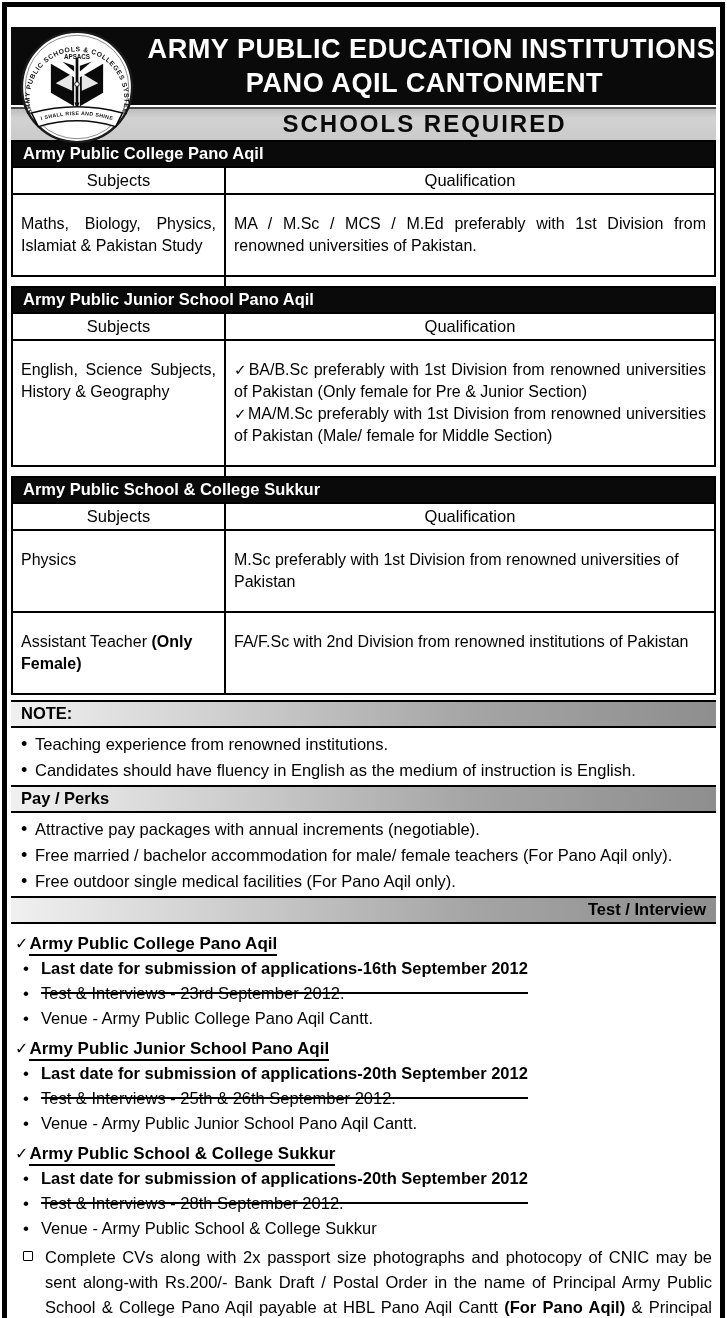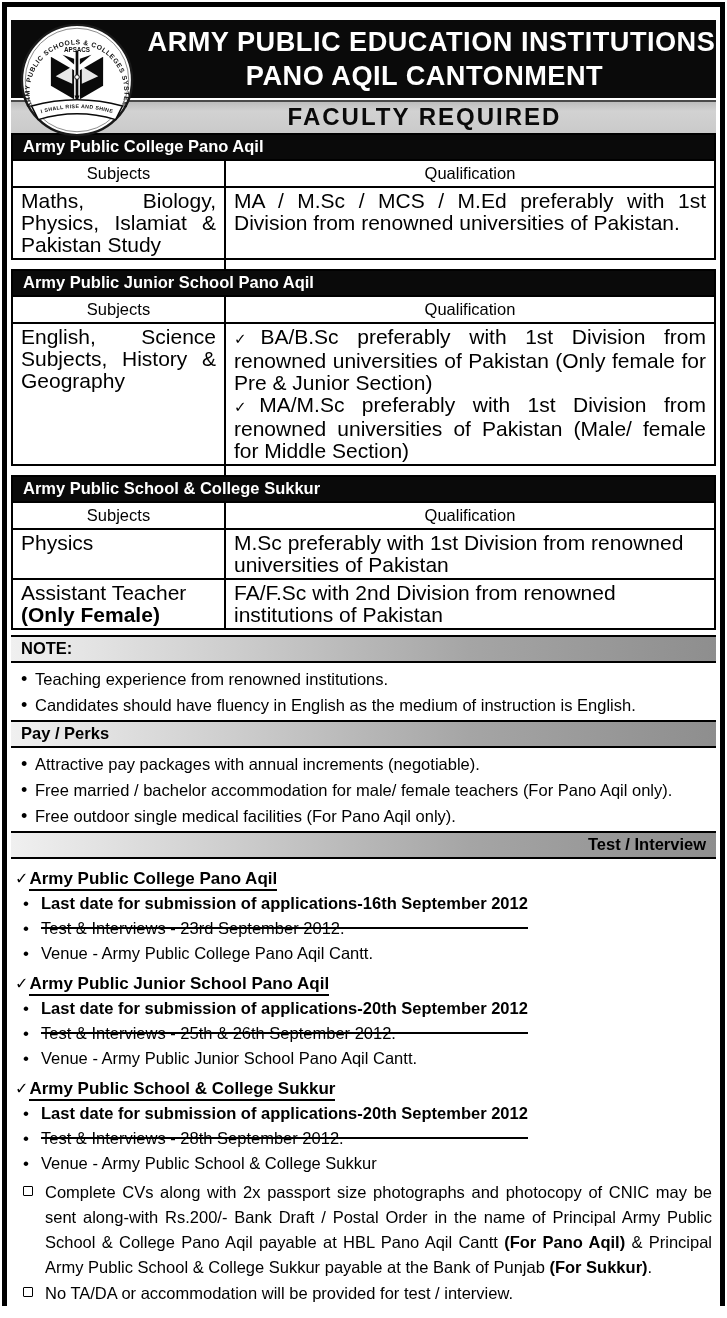--- a/index.html
+++ b/index.html
@@ -13,21 +13,21 @@
   .page { width:727px; padding:2px 2px 6px 2px; background:#fff; }
   .frame {
     border:5px solid #000;
     border-bottom:none;
     position:relative;
     padding:0 4px;
     background:#fff;
   }
 
   
-  .masthead { position:relative; margin-top:13px; }
+  .masthead { position:relative; margin-top:20px; }
   .title-band {
     background:#0a0a0a; color:#fff;
     padding:5px 6px 5px 128px;
     text-align:center;
   }
   .title-band .t1, .title-band .t2 {
     font-weight:bold; font-size:28px; line-height:34px;
     letter-spacing:.5px; transform:scaleX(.97); transform-origin:center;
     white-space:nowrap;
   }
@@ -54,21 +54,21 @@
   
   .tbl-band {
     background:#0a0a0a; color:#fff; font-weight:bold; font-size:16.5px;
     padding:2px 10px 3px 10px; border:2px solid #000; border-bottom:none;
   }
   table { width:100%; border-collapse:collapse; table-layout:fixed; }
   table, th, td { border:2px solid #000; }
   th {
     font-size:16.5px; font-weight:normal; text-align:center; padding:3px 4px;
   }
-  td { font-size:21px; line-height:22px; padding:2px 8px; vertical-align:top; }
+  td { font-size:16px; line-height:22px; padding:18px 8px; vertical-align:top; }
   col.c-sub { width:213px; }
   .cell-justify { text-align:justify; }
   .tall-1 td { height:58px; }
   .tall-2 td { height:86px; }
   .tbl-gap { height:9px; position:relative; }
   .tbl-gap::after {
     content:""; position:absolute; left:213px; top:0; bottom:0; width:2px; background:#000;
   }
   .check-line { position:relative; padding-left:0; }
   .check-ico::before { content:"\2713"; font-size:15px; padding-right:1px; }
@@ -116,21 +116,21 @@
 
 <div class="page">
   <div class="frame">
 
     <div class="masthead">
       <div class="title-band">
         <div class="t1">ARMY PUBLIC EDUCATION INSTITUTIONS</div>
         <div class="t2">PANO AQIL CANTONMENT</div>
       </div>
       <div class="faculty-band">
-        <span>FACULTY REQUIRED</span>
+        <span>SCHOOLS REQUIRED</span>
       </div>
 
       <div class="logo-wrap">
         <svg viewBox="0 0 120 120" width="116" height="116">
           <circle cx="60" cy="60" r="57" fill="#fff" stroke="#1a1a1a" stroke-width="2.5"></circle>
           <circle cx="60" cy="60" r="53.5" fill="none" stroke="#555" stroke-width="0.7"></circle>
           <defs>
             <path id="arcTop" d="M 13,86 A 49,49 0 1,1 107,86"></path>
             <path id="ribbonTxt" d="M 21,95 Q 60,83 99,95"></path>
           </defs>

